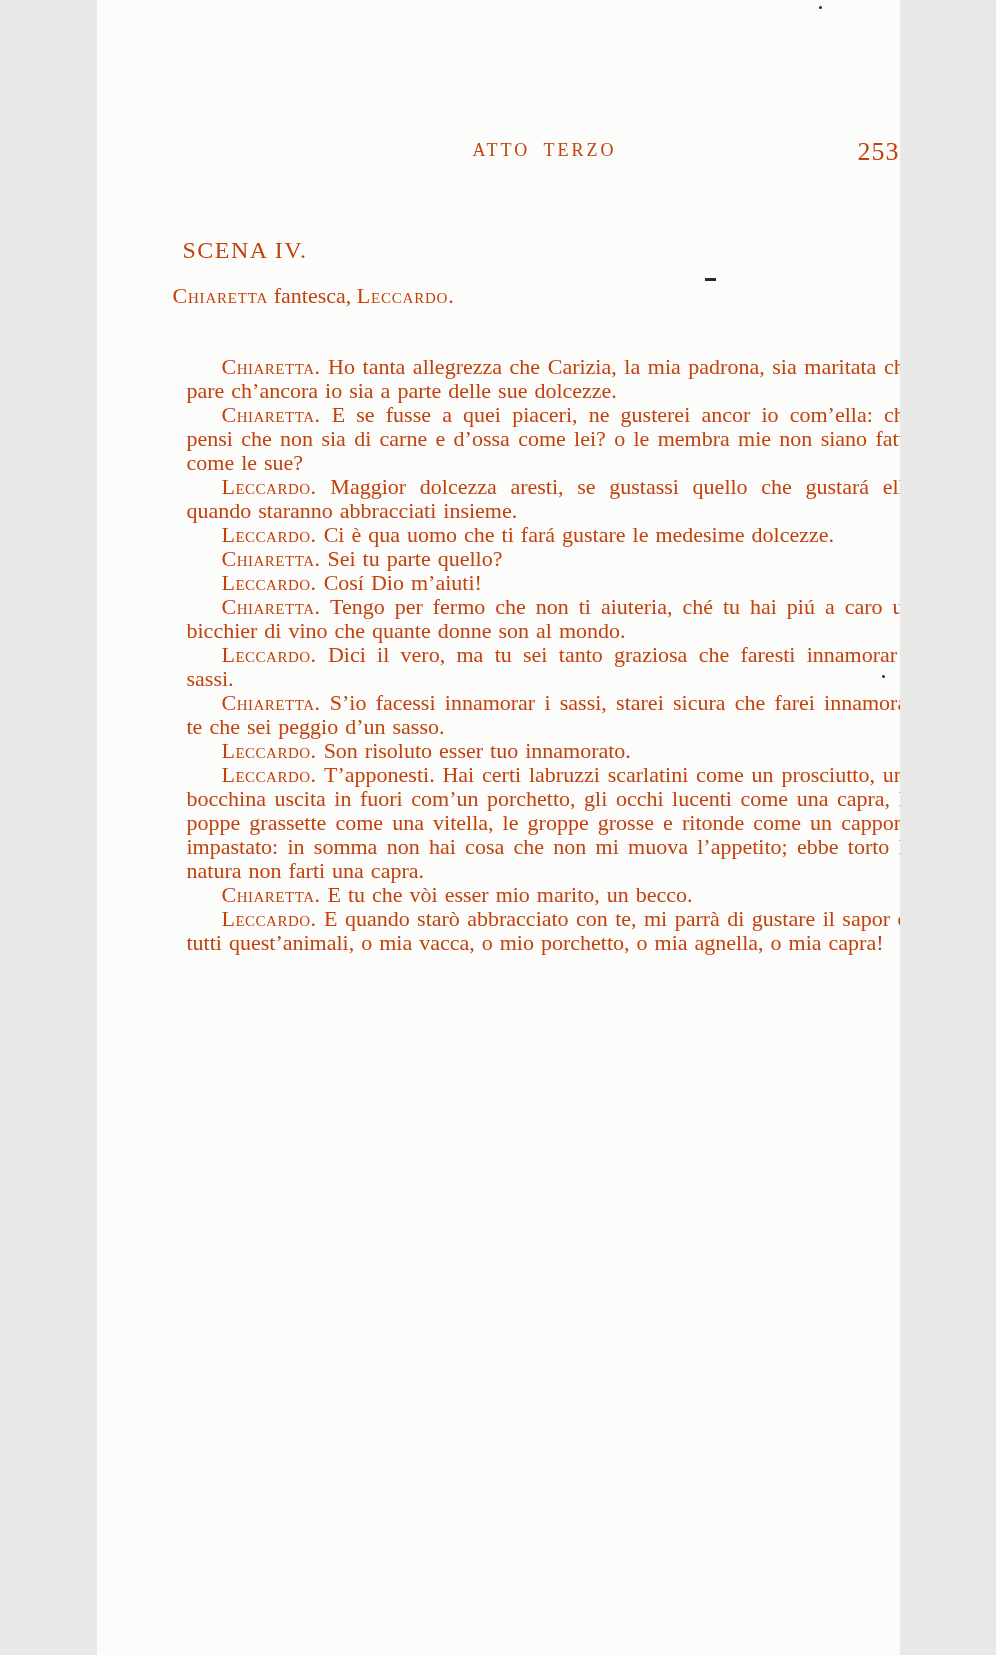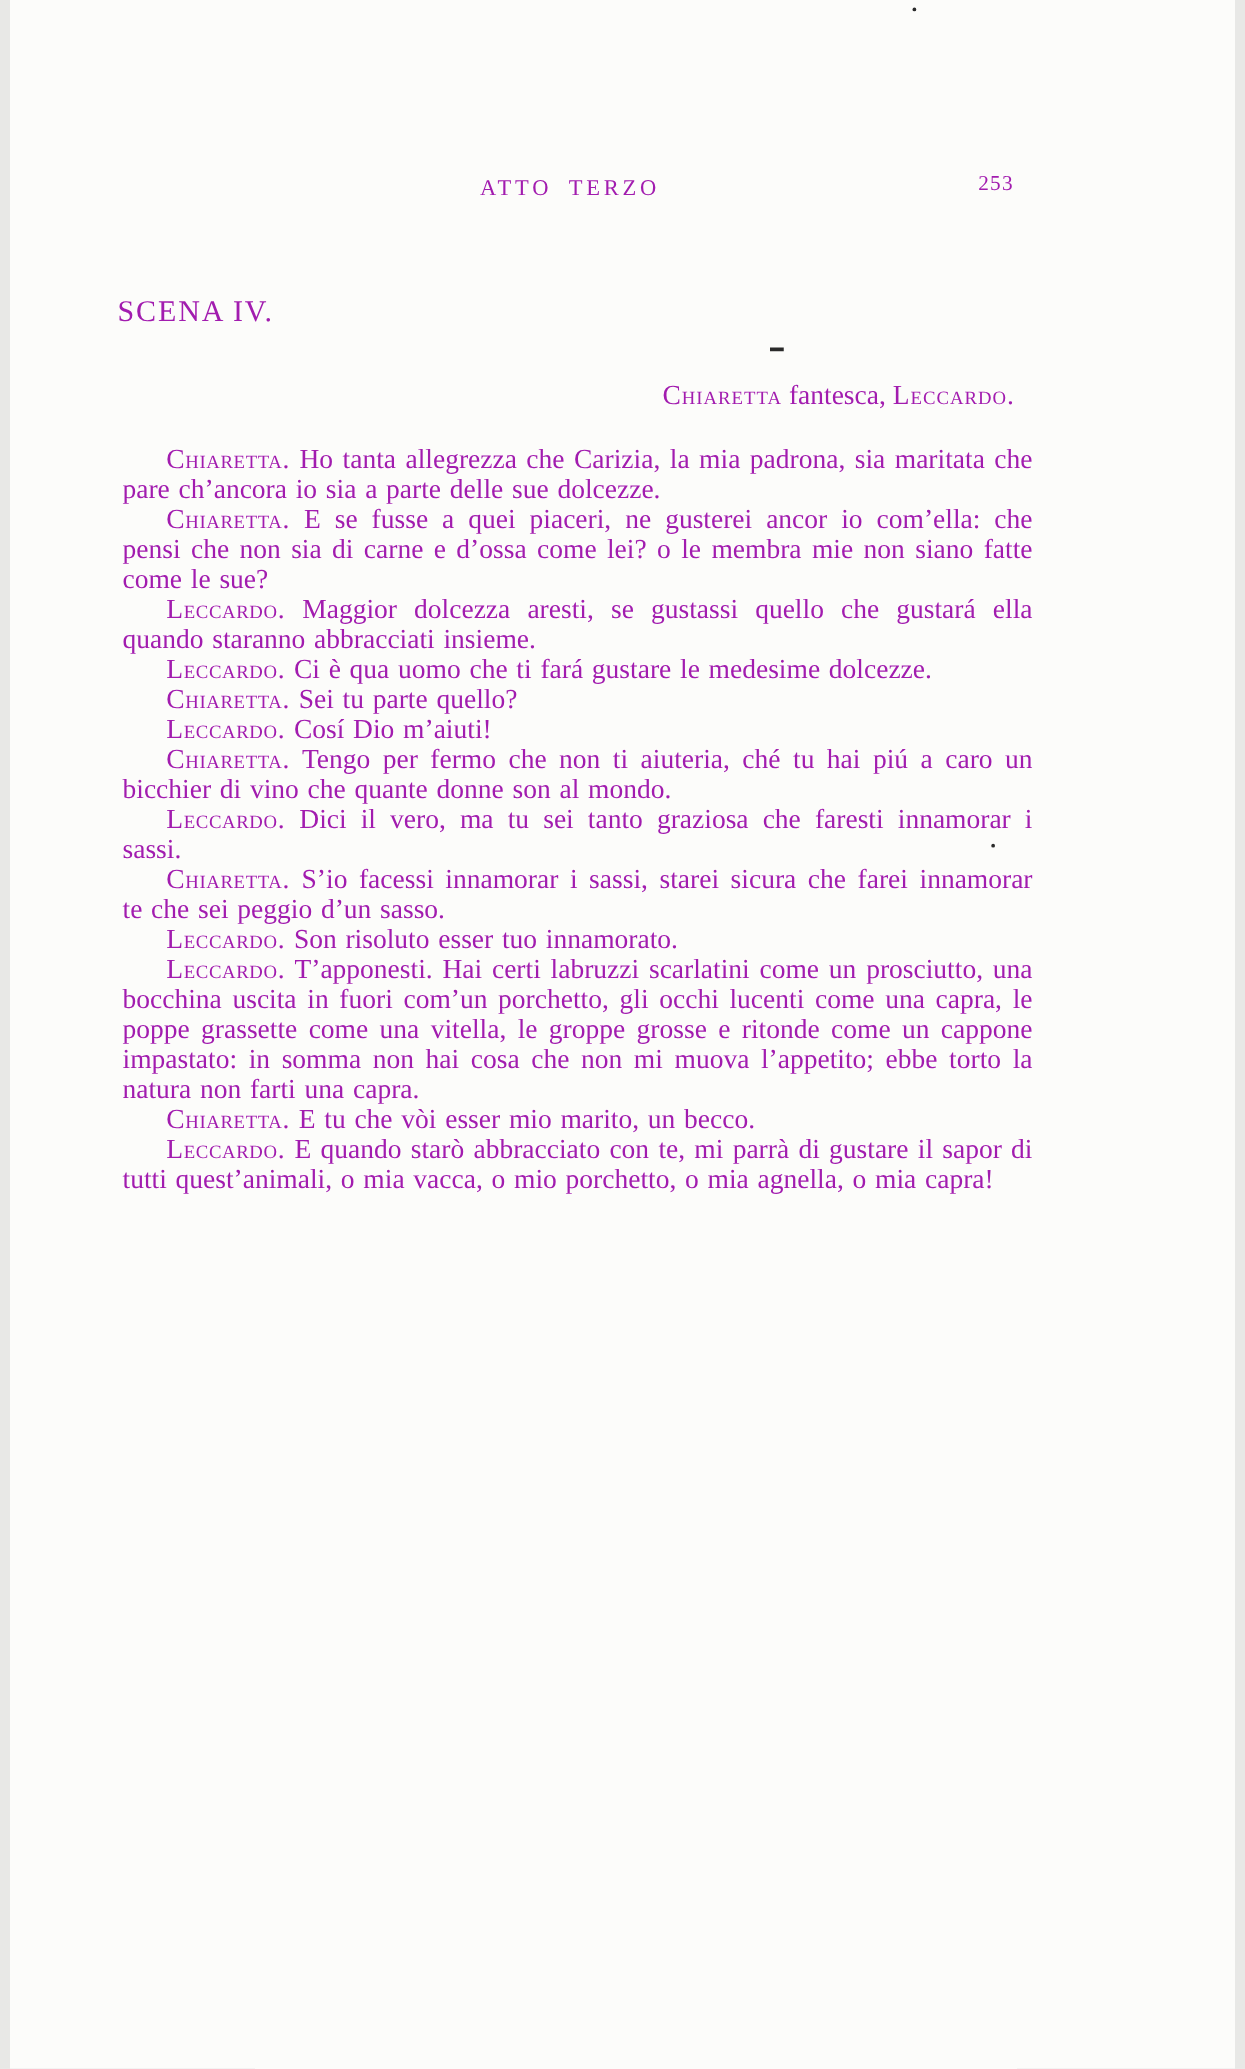--- a/index.html
+++ b/index.html
@@ -2,25 +2,25 @@
 <html><head>
 <meta charset="utf-8">
 <style>
   html, body {
     margin: 0;
     padding: 0;
     background: #e8e8e6;
   }
   .page {
     position: relative;
-    width: 980px;
+    width: 803px;
     height: 1655px;
     margin: 0 auto;
     background: #fcfcfa;
-    color: #a21caf;
+    color: #c2410c;
     font-family: "Liberation Serif", "DejaVu Serif", serif;
     overflow: hidden;
   }
   .column {
     position: absolute;
     left: 90px;
     width: 728px;
   }
   
   .running-head-row {
@@ -36,39 +36,38 @@
     font-size: 18px;
     letter-spacing: 3px;
     word-spacing: 6px;
     transform: translateX(-6px);
     white-space: nowrap;
   }
   .page-number {
     position: absolute;
     right: 15px;
     top: 1px;
-    font-size: 17px;
+    font-size: 26px;
     letter-spacing: 1px;
   }
   
   .scene-title {
     top: 237px;
     text-align: left;
     font-size: 24px;
     letter-spacing: 1.5px;
     transform: translateX(-4px);
     white-space: nowrap;
   }
   .cast-line {
     top: 283px;
-    text-align: right;
+    text-align: left;
     font-size: 22px;
     transform: translateX(-14px);
     white-space: nowrap;
-    margin-top: 20px;
   }
   .smallcaps {
     font-variant: small-caps;
     letter-spacing: 0.8px;
   }
   
   .dialogue {
     top: 355px;
     font-size: 22px;
     line-height: 24px;

